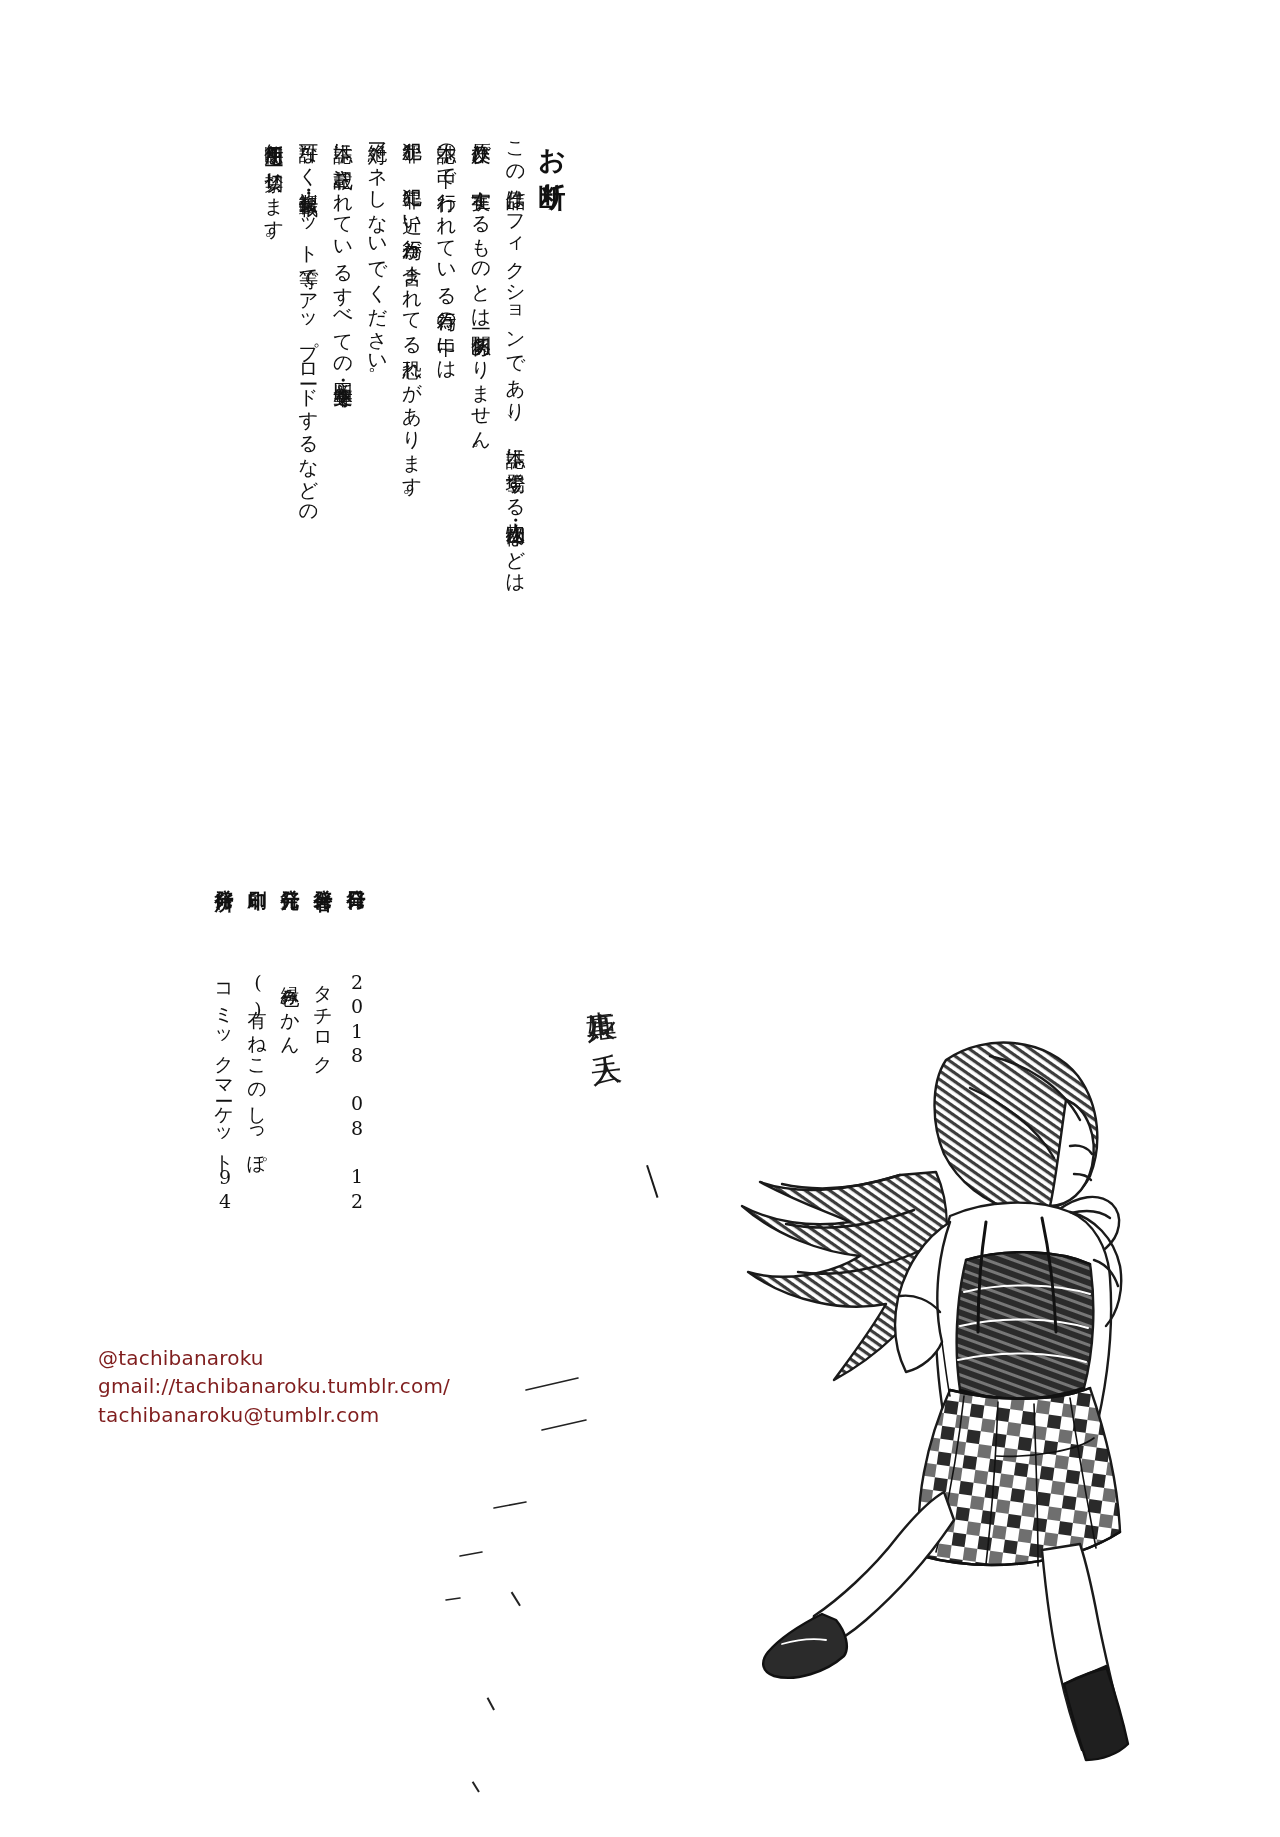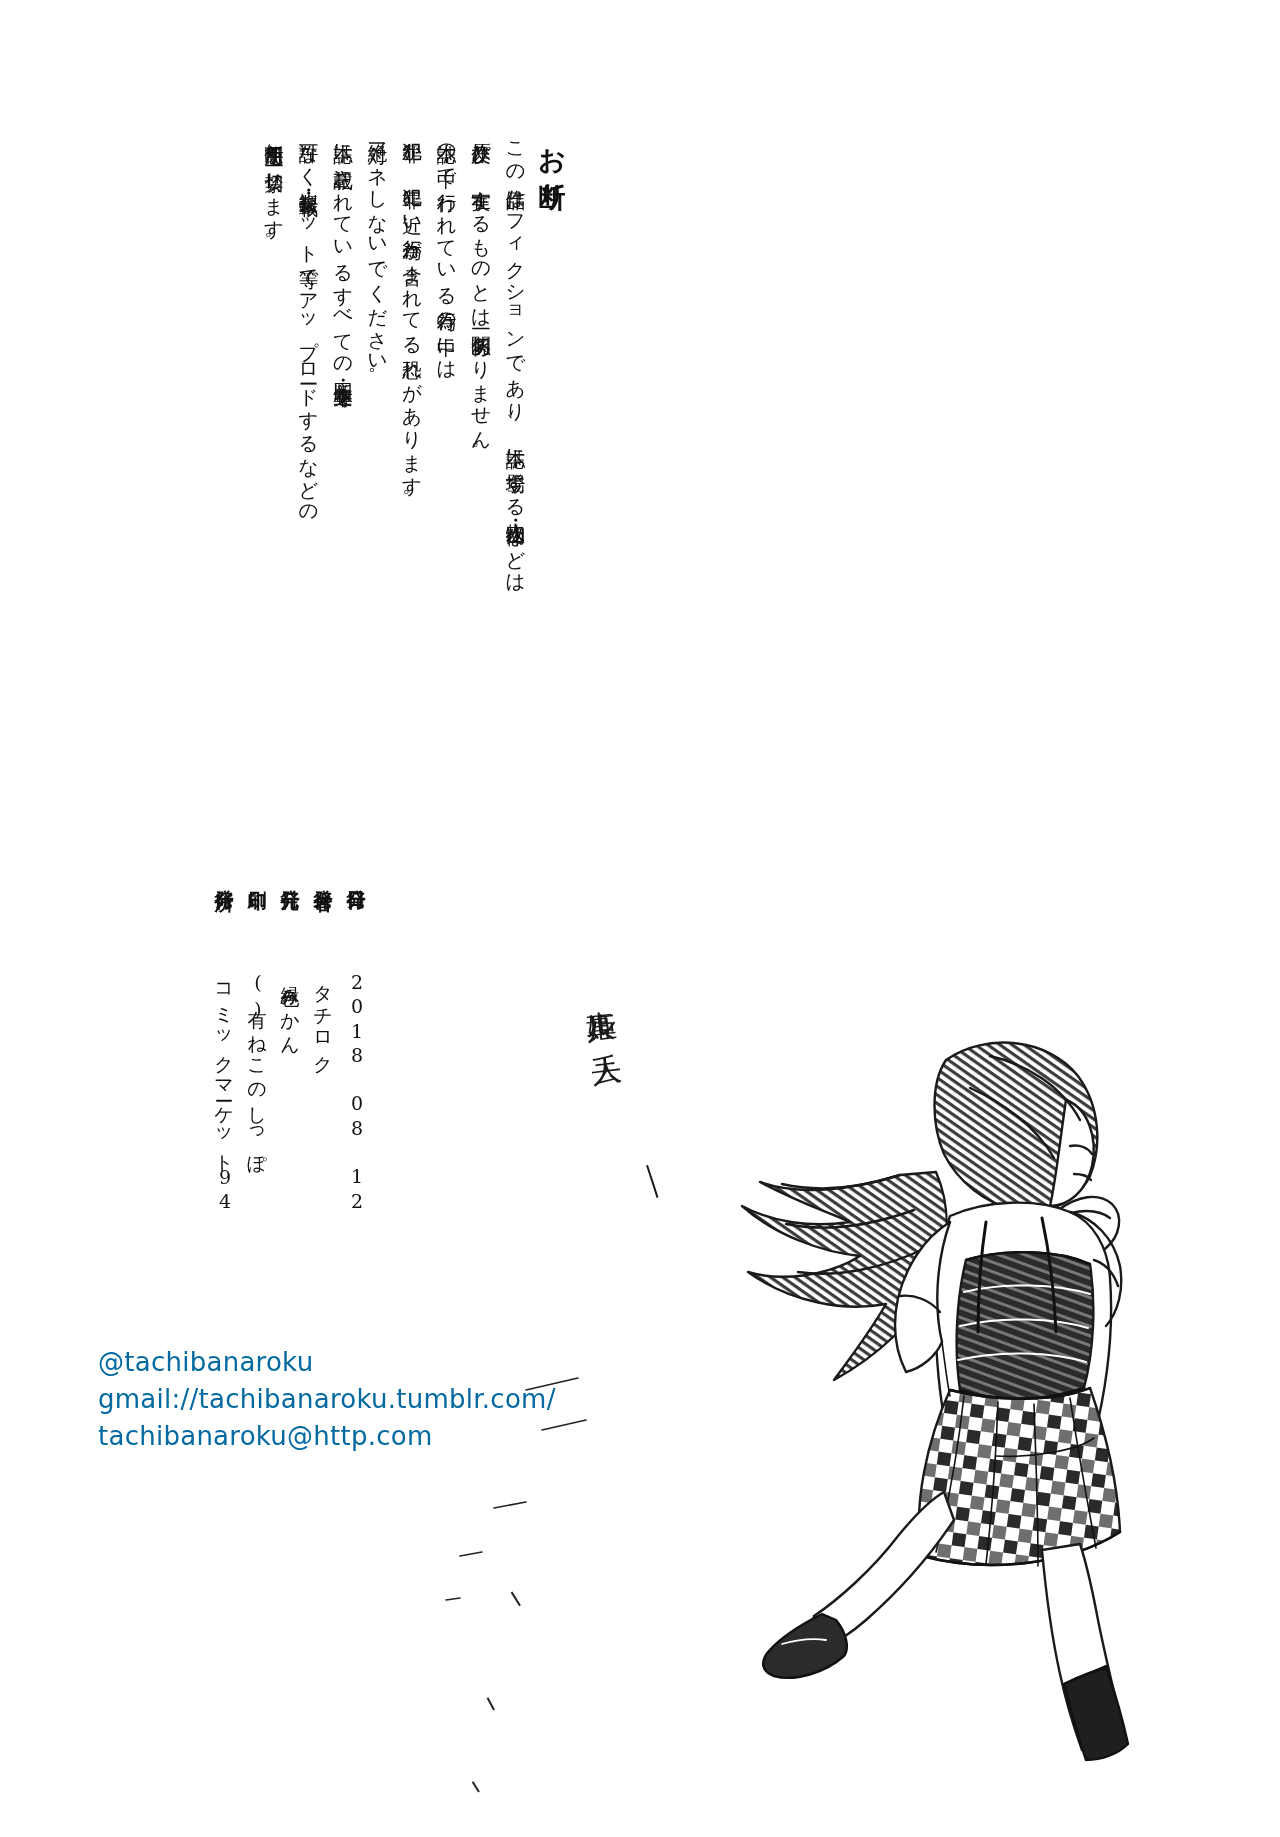--- a/index.html
+++ b/index.html
@@ -103,24 +103,24 @@
     line-height: 1;
     margin-top: 10px;
   }
 
   
   #contact {
     position: absolute;
     left: 98px;
     top: 1344px;
     font-family: "DejaVu Sans", "Liberation Sans", sans-serif;
-    font-size: 26px;
+    font-size: 20px;
     line-height: 1.42;
     letter-spacing: 0.01em;
-    color: #0369a1;
+    color: #7f1d1d;
   }
   #contact div { white-space: nowrap; }
 
   
   #caption {
     position: absolute;
     left: 575px;
     top: 985px;
     writing-mode: vertical-rl;
     text-orientation: upright;
@@ -196,21 +196,21 @@
     </div>
     <div class="imprint-row">
       <div class="imprint-label">発行所</div>
       <div class="imprint-value">コミックマーケット94</div>
     </div>
   </div>
 
   <div id="contact">
     <div>@tachibanaroku</div>
     <div>gmail://tachibanaroku.tumblr.com/</div>
-    <div>tachibanaroku@http.com</div>
+    <div>tachibanaroku@tumblr.com</div>
   </div>
 
   <div id="caption">真姫ル丢人</div>
   <div id="caption-tail"></div>
 
   <div id="illo">
     <svg width="700" height="830" viewBox="0 0 700 830" fill="none" xmlns="http://www.w3.org/2000/svg">
       <defs>
         <pattern id="plaid" width="26" height="26" patternUnits="userSpaceOnUse" patternTransform="rotate(8)">
           <rect width="26" height="26" fill="#ffffff"></rect>

